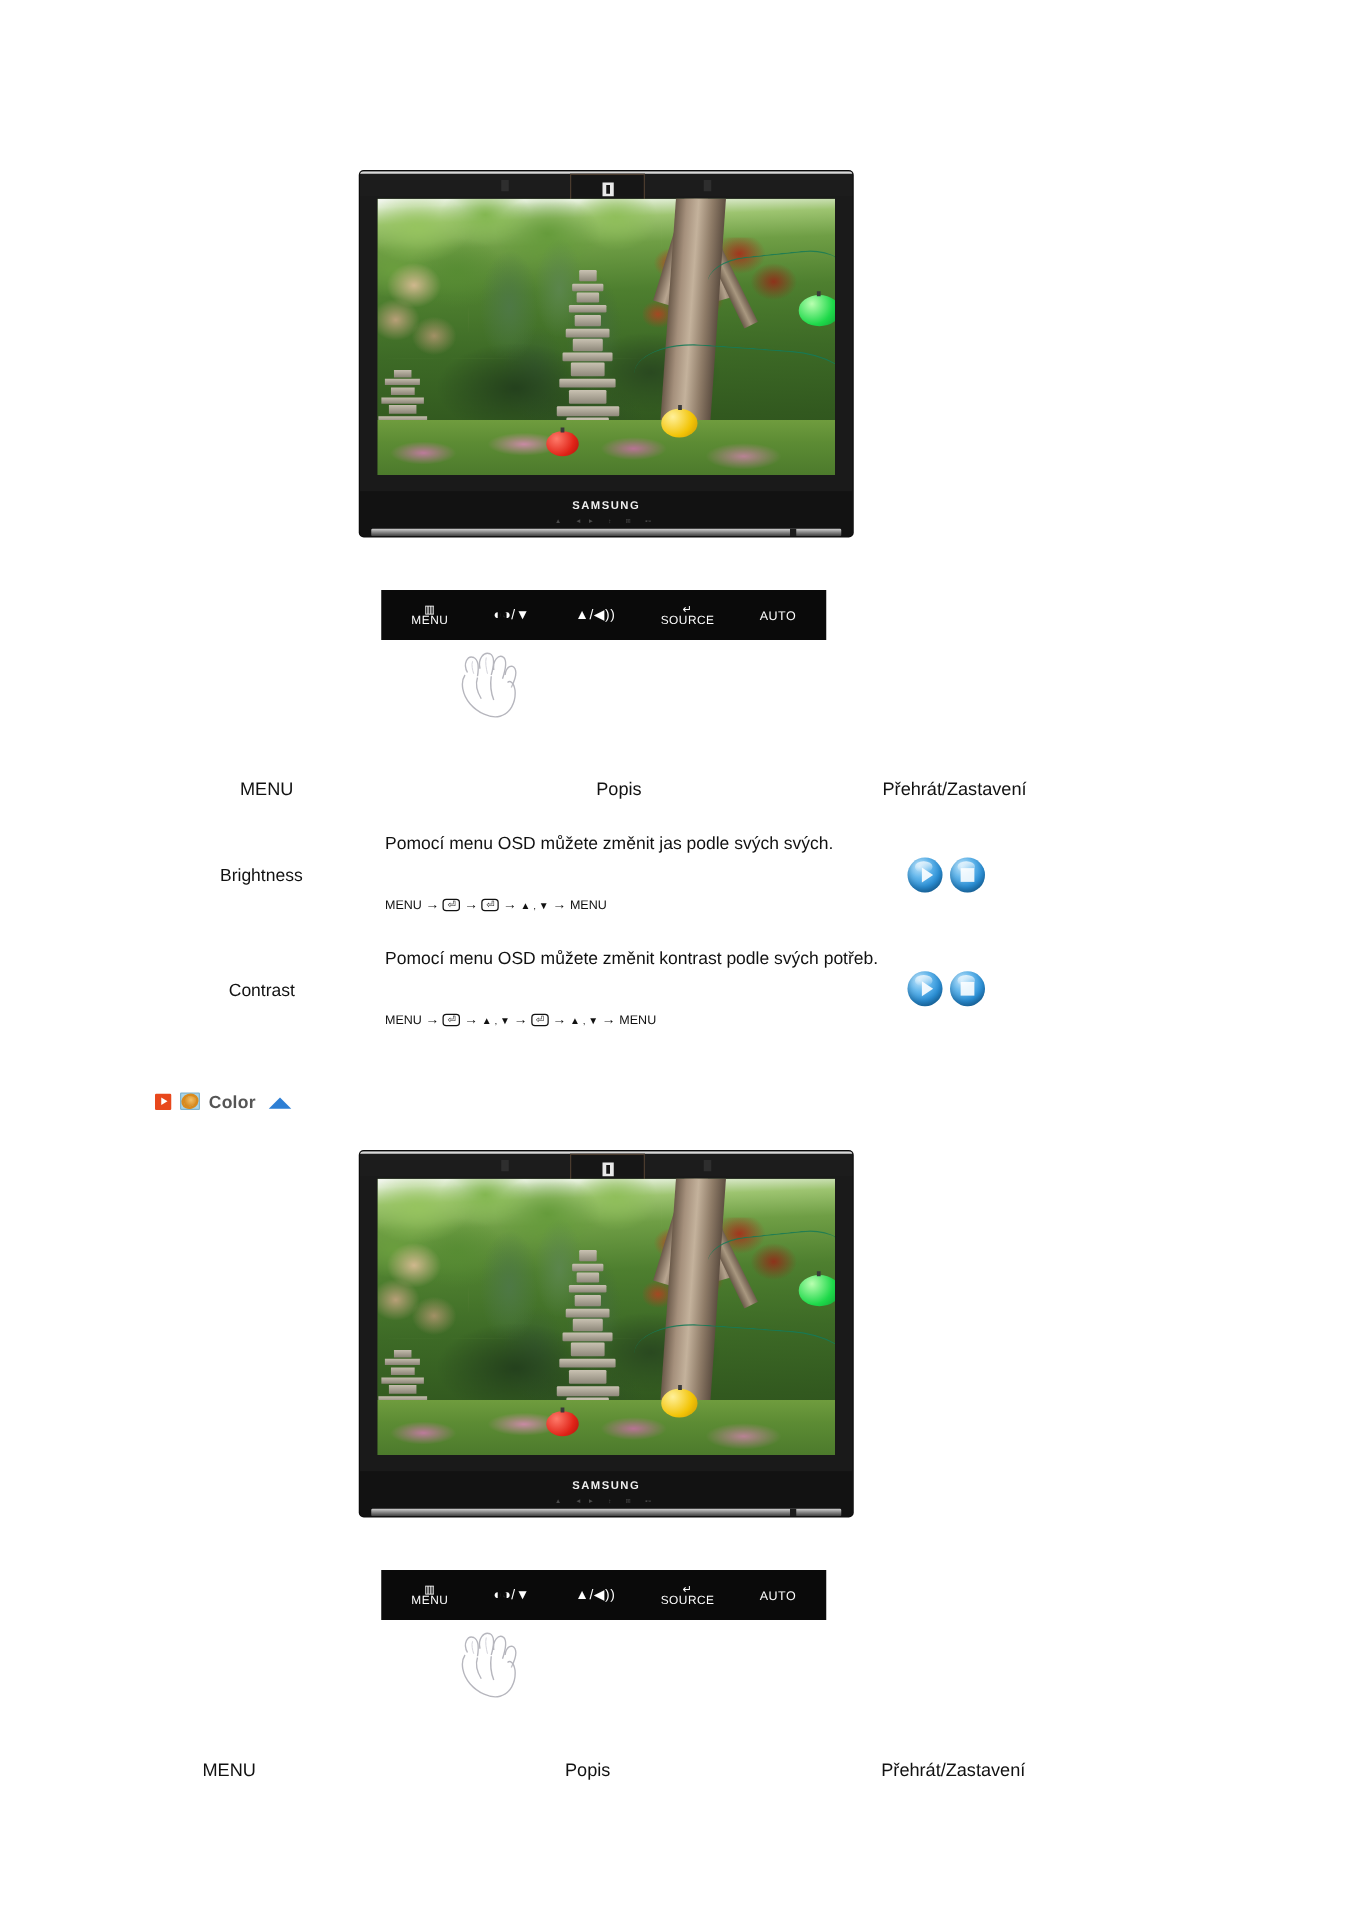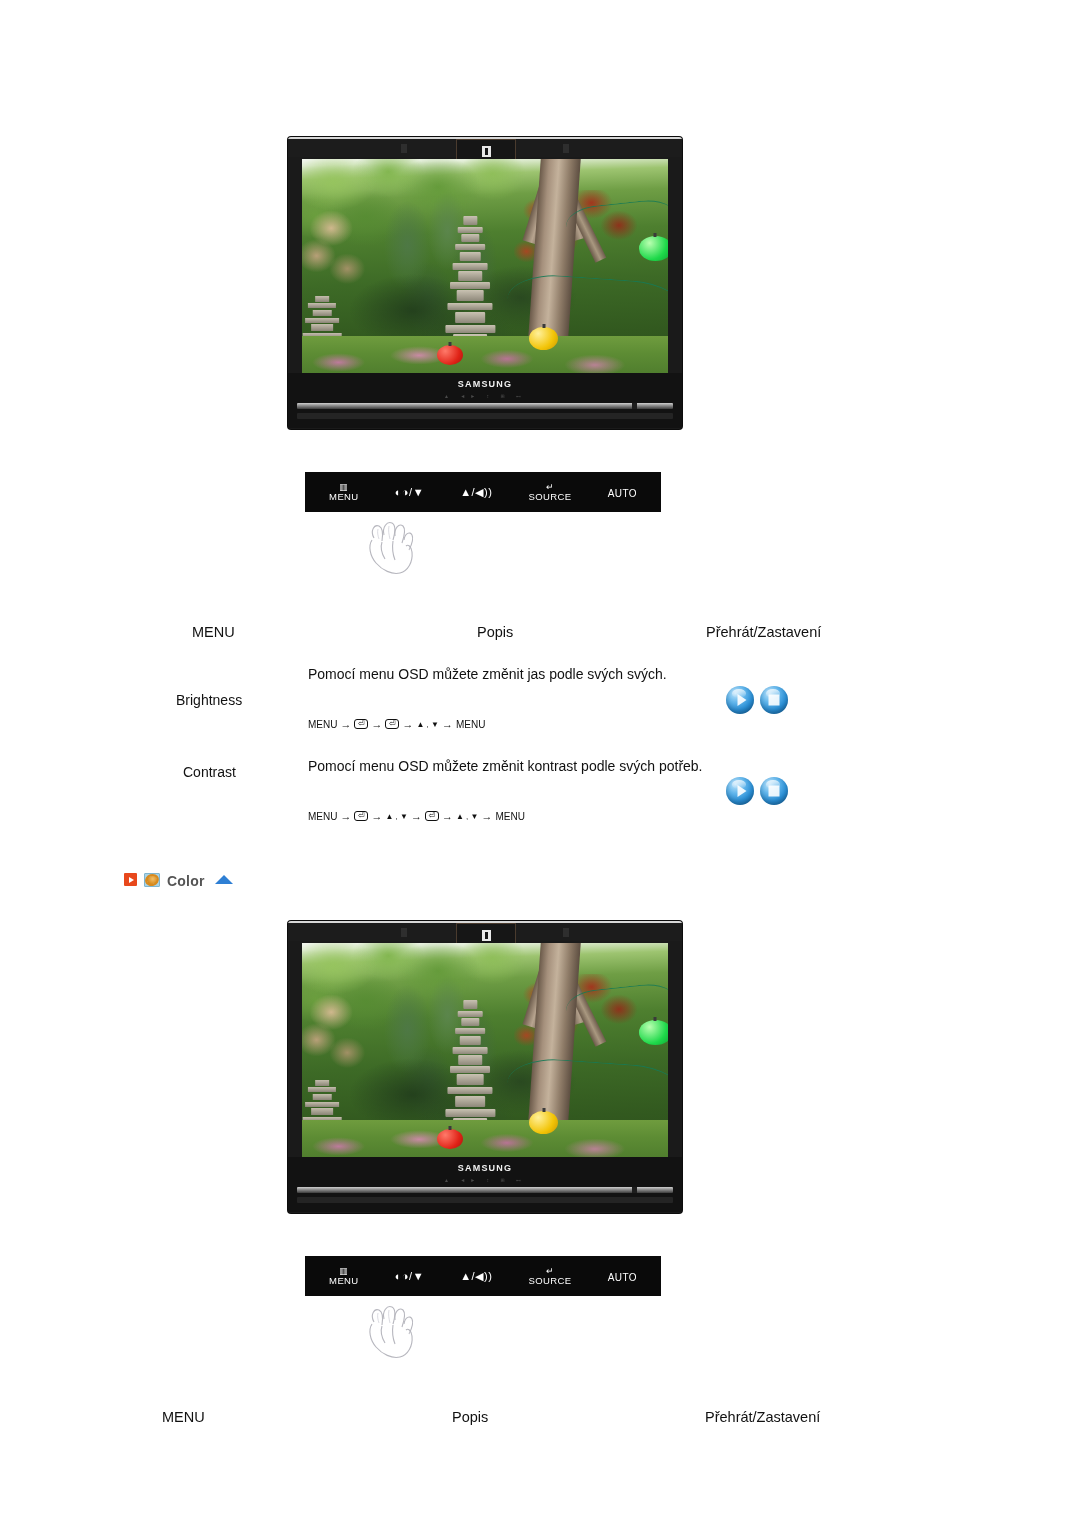--- a/index.html
+++ b/index.html
@@ -199,21 +199,21 @@
   }
   .sc-wire2 {
     position:absolute; left:72%; top:20%; width:30%; height:16%;
     border-top: 1.5px solid rgba(22,122,86,.85);
     border-radius: 60% / 100%;
     transform: rotate(-6deg);
   }
 
   .monitor-chin {
     position: absolute;
-    left: 0; top: 236px;
+    left: 0; top: 256px;
     width: 394px; height: 55px;
     background: #121212;
   }
   .samsung-logo {
     position: absolute;
     left: 0; top: 6px; width: 394px;
     text-align: center;
     color: #f0f0f0;
     font-size: 9px;
     font-weight: bold;
@@ -357,21 +357,21 @@
   }
   .ball.stop .sym {
     width: 11px; height: 11px;
     background: rgba(255,255,255,.88);
   }
 
   
   .sec-head {
     position: absolute;
     display: flex;
-    align-items: flex-start;
+    align-items: center;
     gap: 7px;
   }
   .ic-play-sq {
     width: 13px; height: 13px;
     background: #e8481c;
     display: flex; align-items:center; justify-content:center;
     border-radius: 1px;
   }
   .ic-play-sq i {
     width:0;height:0;
@@ -535,21 +535,21 @@
 </div>
 <div class="ballwrap" style="left:726px; top:686px;">
   <div class="ball play">
       <span class="sym"></span>
     </div>
   <div class="ball stop">
       <span class="sym"></span>
     </div>
 </div>
 
-<div class="rowlabel" style="left:183px; top:764px;">Contrast</div>
+<div class="rowlabel" style="left:183px; top:784px;">Contrast</div>
 <div class="desc" style="left:308px; top:757px;">Pomocí menu OSD můžete změnit kontrast podle svých potřeb.</div>
 <div class="seq" style="left:308px; top:810px;">
   <span>MENU</span>
   <span class="arr">→</span>
   <span class="keybox">⏎</span>
   <span class="arr">→</span>
   <span class="tri">▲ , ▼</span>
   <span class="arr">→</span>
   <span class="keybox">⏎</span>
   <span class="arr">→</span>

